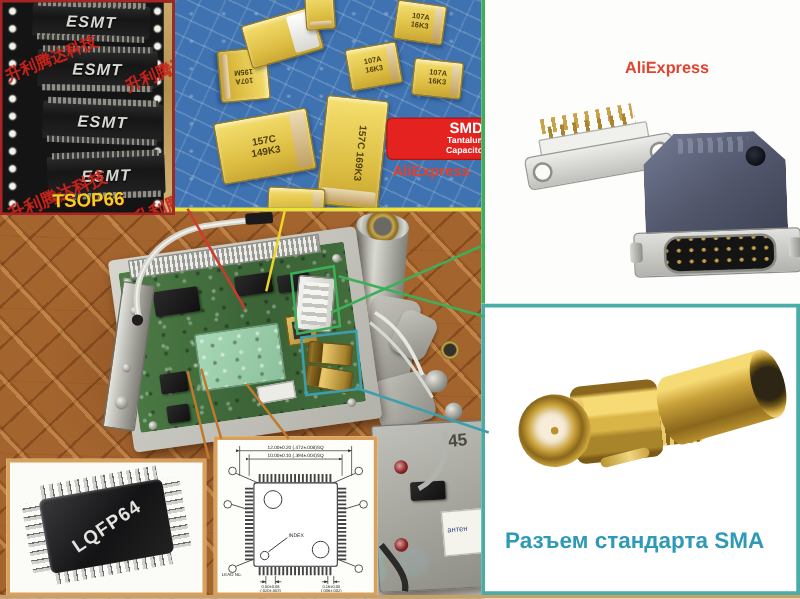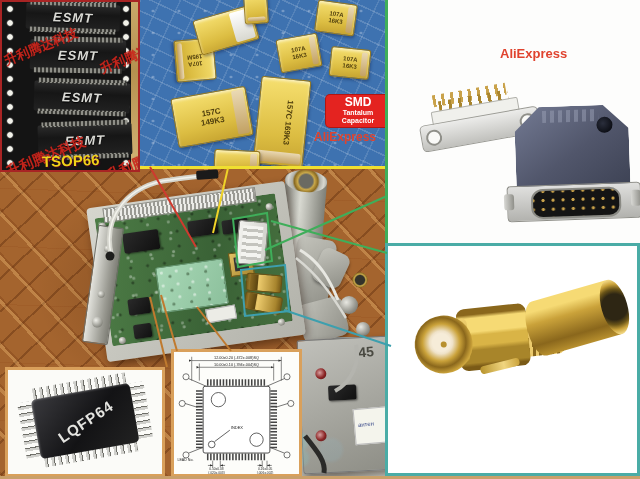--- a/index.html
+++ b/index.html
@@ -286,21 +286,21 @@
     <div class="abs cap" style="left:190px;top:48px;width:38px;height:28px;transform:rotate(6deg);">
       <span>107A 16K3</span>
       </div>
     <div class="abs cap" style="left:34px;top:92px;width:74px;height:48px;transform:rotate(-10deg);">
       <span style="font-size:8px;width:44px;">157C 149K3</span>
       </div>
     <div class="abs cap cap-v" style="left:117px;top:78px;width:48px;height:86px;transform:rotate(6deg);">
       <span style="font-size:8px;width:60px;">157C 169K3</span>
       </div>
     <div class="abs cap" style="left:74px;top:150px;width:44px;height:20px;transform:rotate(3deg);"></div>
-    <div class="abs badge" style="left:186px;top:95px;">
+    <div class="abs badge" style="left:170px;top:95px;padding-left:31px;">
       <span class="l1">SMD</span>
       <span class="l2">Tantalum Capacitor</span>
     </div>
     <div class="abs ali" style="left:174px;top:130px;font-size:12px;">AliExpress</div>
   </div>
 
   <div class="abs db15-panel z10">
     <div class="abs ali" style="left:112px;top:46px;font-size:13px;">AliExpress</div>
     <div class="abs dsub">
       <div class="pins1"></div>
@@ -325,20 +325,21 @@
     <div class="abs sma-conn">
       <div class="knurl"></div>
       <div class="hexbody"></div>
       <div class="collar"></div>
       <div class="ring">
           <i></i>
         </div>
     </div>
     <div class="abs sma-pin"></div>
     <div class="abs ferrule"></div>
+    <div class="abs sma-caption">Разъем стандарта SMA</div>
   </div>
 
   <div class="abs lqfp-panel z10">
     <div class="abs lqfp-chip">
       <div class="lq-pt"></div>
       <div class="lq-pb"></div>
       <div class="lq-pl"></div>
       <div class="lq-pr"></div>
       <div class="lq-body">
         <span class="lq-label">LQFP64</span>

